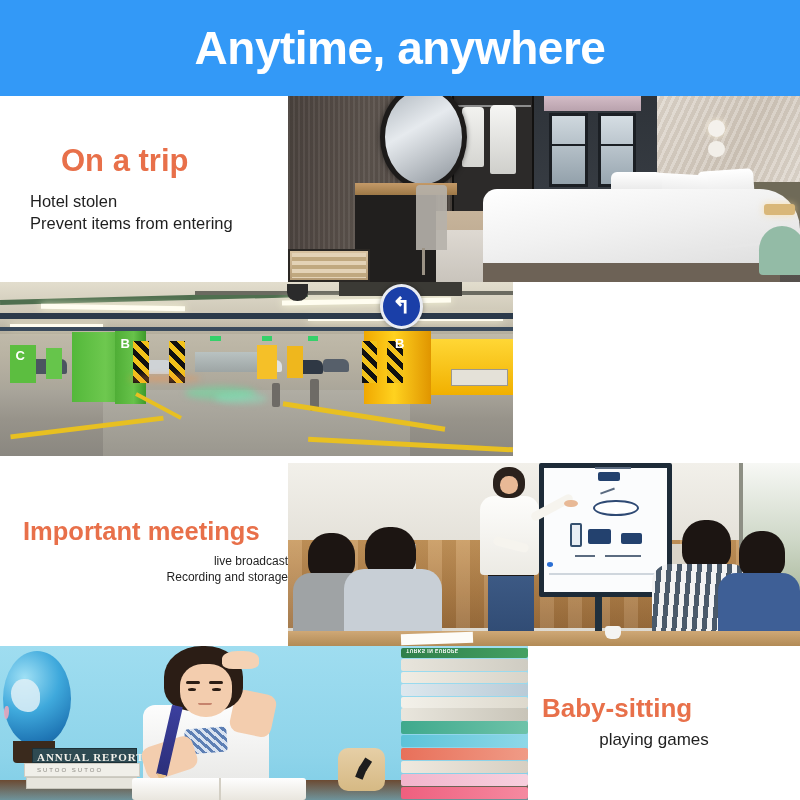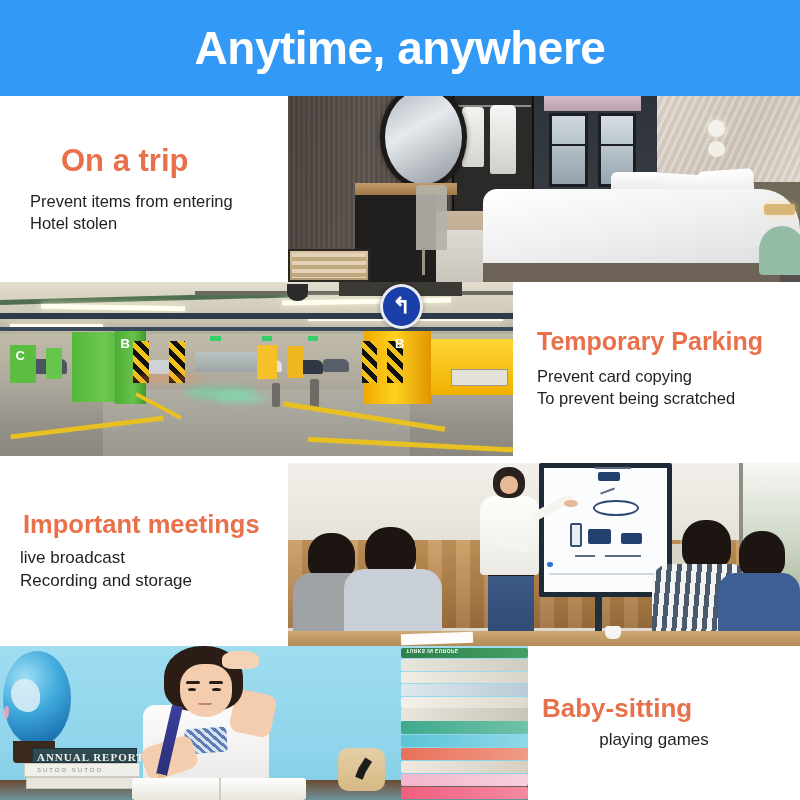--- a/index.html
+++ b/index.html
@@ -40,21 +40,21 @@
   .sec2 { left:0; top:282px; width:800px; height:174px; }
   .photo2 { position:absolute; left:0; top:0; width:513px; height:174px; }
   .sec2 .panel { left:513px; top:0; width:287px; height:174px; padding-left:24px; }
   .sec2 .panel-head { font-size:25px; margin-bottom:11px; }
   .sec2 .panel-body { font-size:16.5px; }
 
   
   .sec3 { left:0; top:456px; width:800px; height:190px; }
   .sec3 .panel { left:0; top:0; width:288px; height:190px; padding-left:20px; }
   .sec3 .panel-head { font-size:25.5px; margin-bottom:9px; padding-left:3px; }
-  .sec3 .panel-body { font-size:17px; }
+  .sec3 .panel-body { font-size:12px;text-align:right; }
   .photo3 { position:absolute; left:288px; top:7px; width:512px; height:183px; }
 
   
   .sec4 { left:0; top:646px; width:800px; height:154px; }
   .photo4 { position:absolute; left:0; top:0; width:528px; height:154px; }
   .sec4 .panel { left:528px; top:0; width:252px; height:154px; align-items:center; text-align:center; }
   .sec4 .panel-head { font-size:26px; margin-bottom:6px; align-self:flex-start; padding-left:14px; }
   .sec4 .panel-body { font-size:17px; }
 
   
@@ -358,22 +358,22 @@
 <div class="page">
 
   <div class="banner">
     <div class="banner-title">Anytime, anywhere</div>
   </div>
 
   <div class="section sec1">
     <div class="panel">
       <div class="panel-head">On a trip</div>
       <div class="panel-body">
+        <div>Hotel stolen</div>
         <div>Prevent items from entering</div>
-        <div>Hotel stolen</div>
       </div>
     </div>
 
     <div class="photo1">
       <div class="hotel">
         <div class="h-wall-left"></div>
         <div class="h-beigewall"></div>
         <div class="h-darkwall"></div>
         <div class="h-valance"></div>
         <div class="h-win1">
@@ -457,27 +457,20 @@
         <div class="g-bollard bo1"></div>
         <div class="g-bollard bo2"></div>
         <div class="g-yline y1"></div>
         <div class="g-yline y2"></div>
         <div class="g-yline y3"></div>
         <div class="g-yline y4"></div>
         <div class="g-panelbox"></div>
       </div>
     </div>
 
-    <div class="panel">
-      <div class="panel-head">Temporary Parking</div>
-      <div class="panel-body">
-        <div>Prevent card copying</div>
-        <div>To prevent being scratched</div>
-      </div>
-    </div>
   </div>
 
   <div class="section sec3">
     <div class="panel">
       <div class="panel-head">Important meetings</div>
       <div class="panel-body">
         <div>live broadcast</div>
         <div>Recording and storage</div>
       </div>
     </div>

